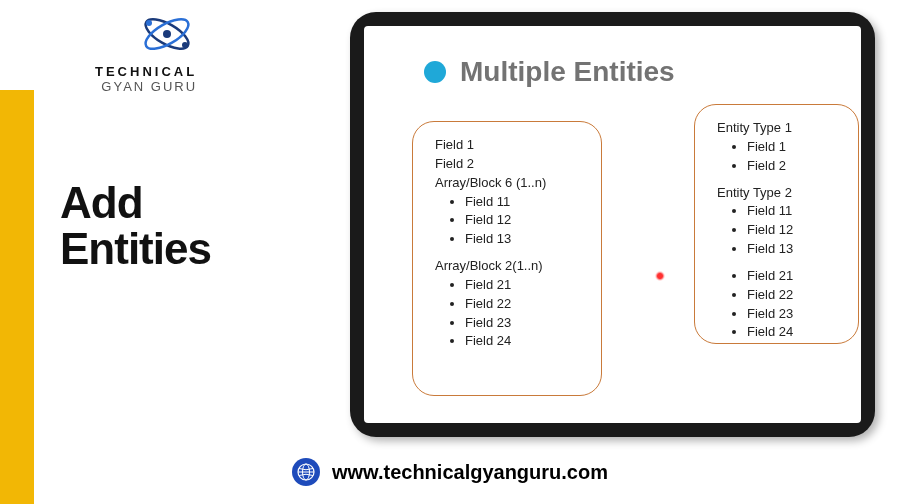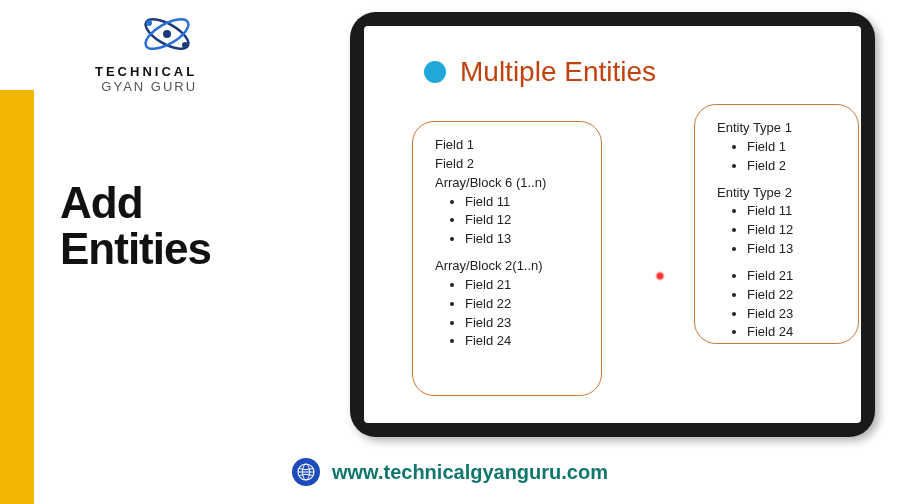--- a/index.html
+++ b/index.html
@@ -80,22 +80,22 @@
       gap: 14px;
     }
     .bullet-circle {
       width: 22px;
       height: 22px;
       border-radius: 50%;
       background: #1fa8d8;
     }
     .slide-title {
       font-size: 28px;
-      font-weight: 400;
-      color: #c2410c;
+      font-weight: 700;
+      color: #737373;
     }
     .entity-box {
       position: absolute;
       border: 1.5px solid #c97a3a;
       border-radius: 22px;
       padding: 14px 18px 14px 22px;
       font-size: 13px;
       color: #222;
       line-height: 1.45;
     }
@@ -142,21 +142,21 @@
       height: 28px;
       border-radius: 50%;
       background: #1e4bbb;
       display: flex;
       align-items: center;
       justify-content: center;
     }
     .url-text {
       font-size: 20px;
       font-weight: 700;
-      color: #0f766e;
+      color: #000000;
     }
   </style>
 </head>
 <body>
 
 <div class="yellow-bar"></div>
 
 <div class="logo-area">
   <svg class="logo-svg" viewBox="0 0 60 48">
     <ellipse cx="30" cy="24" rx="24" ry="10" fill="none" stroke="#1a3a7a" stroke-width="2.5" transform="rotate(30 30 24)"></ellipse>

